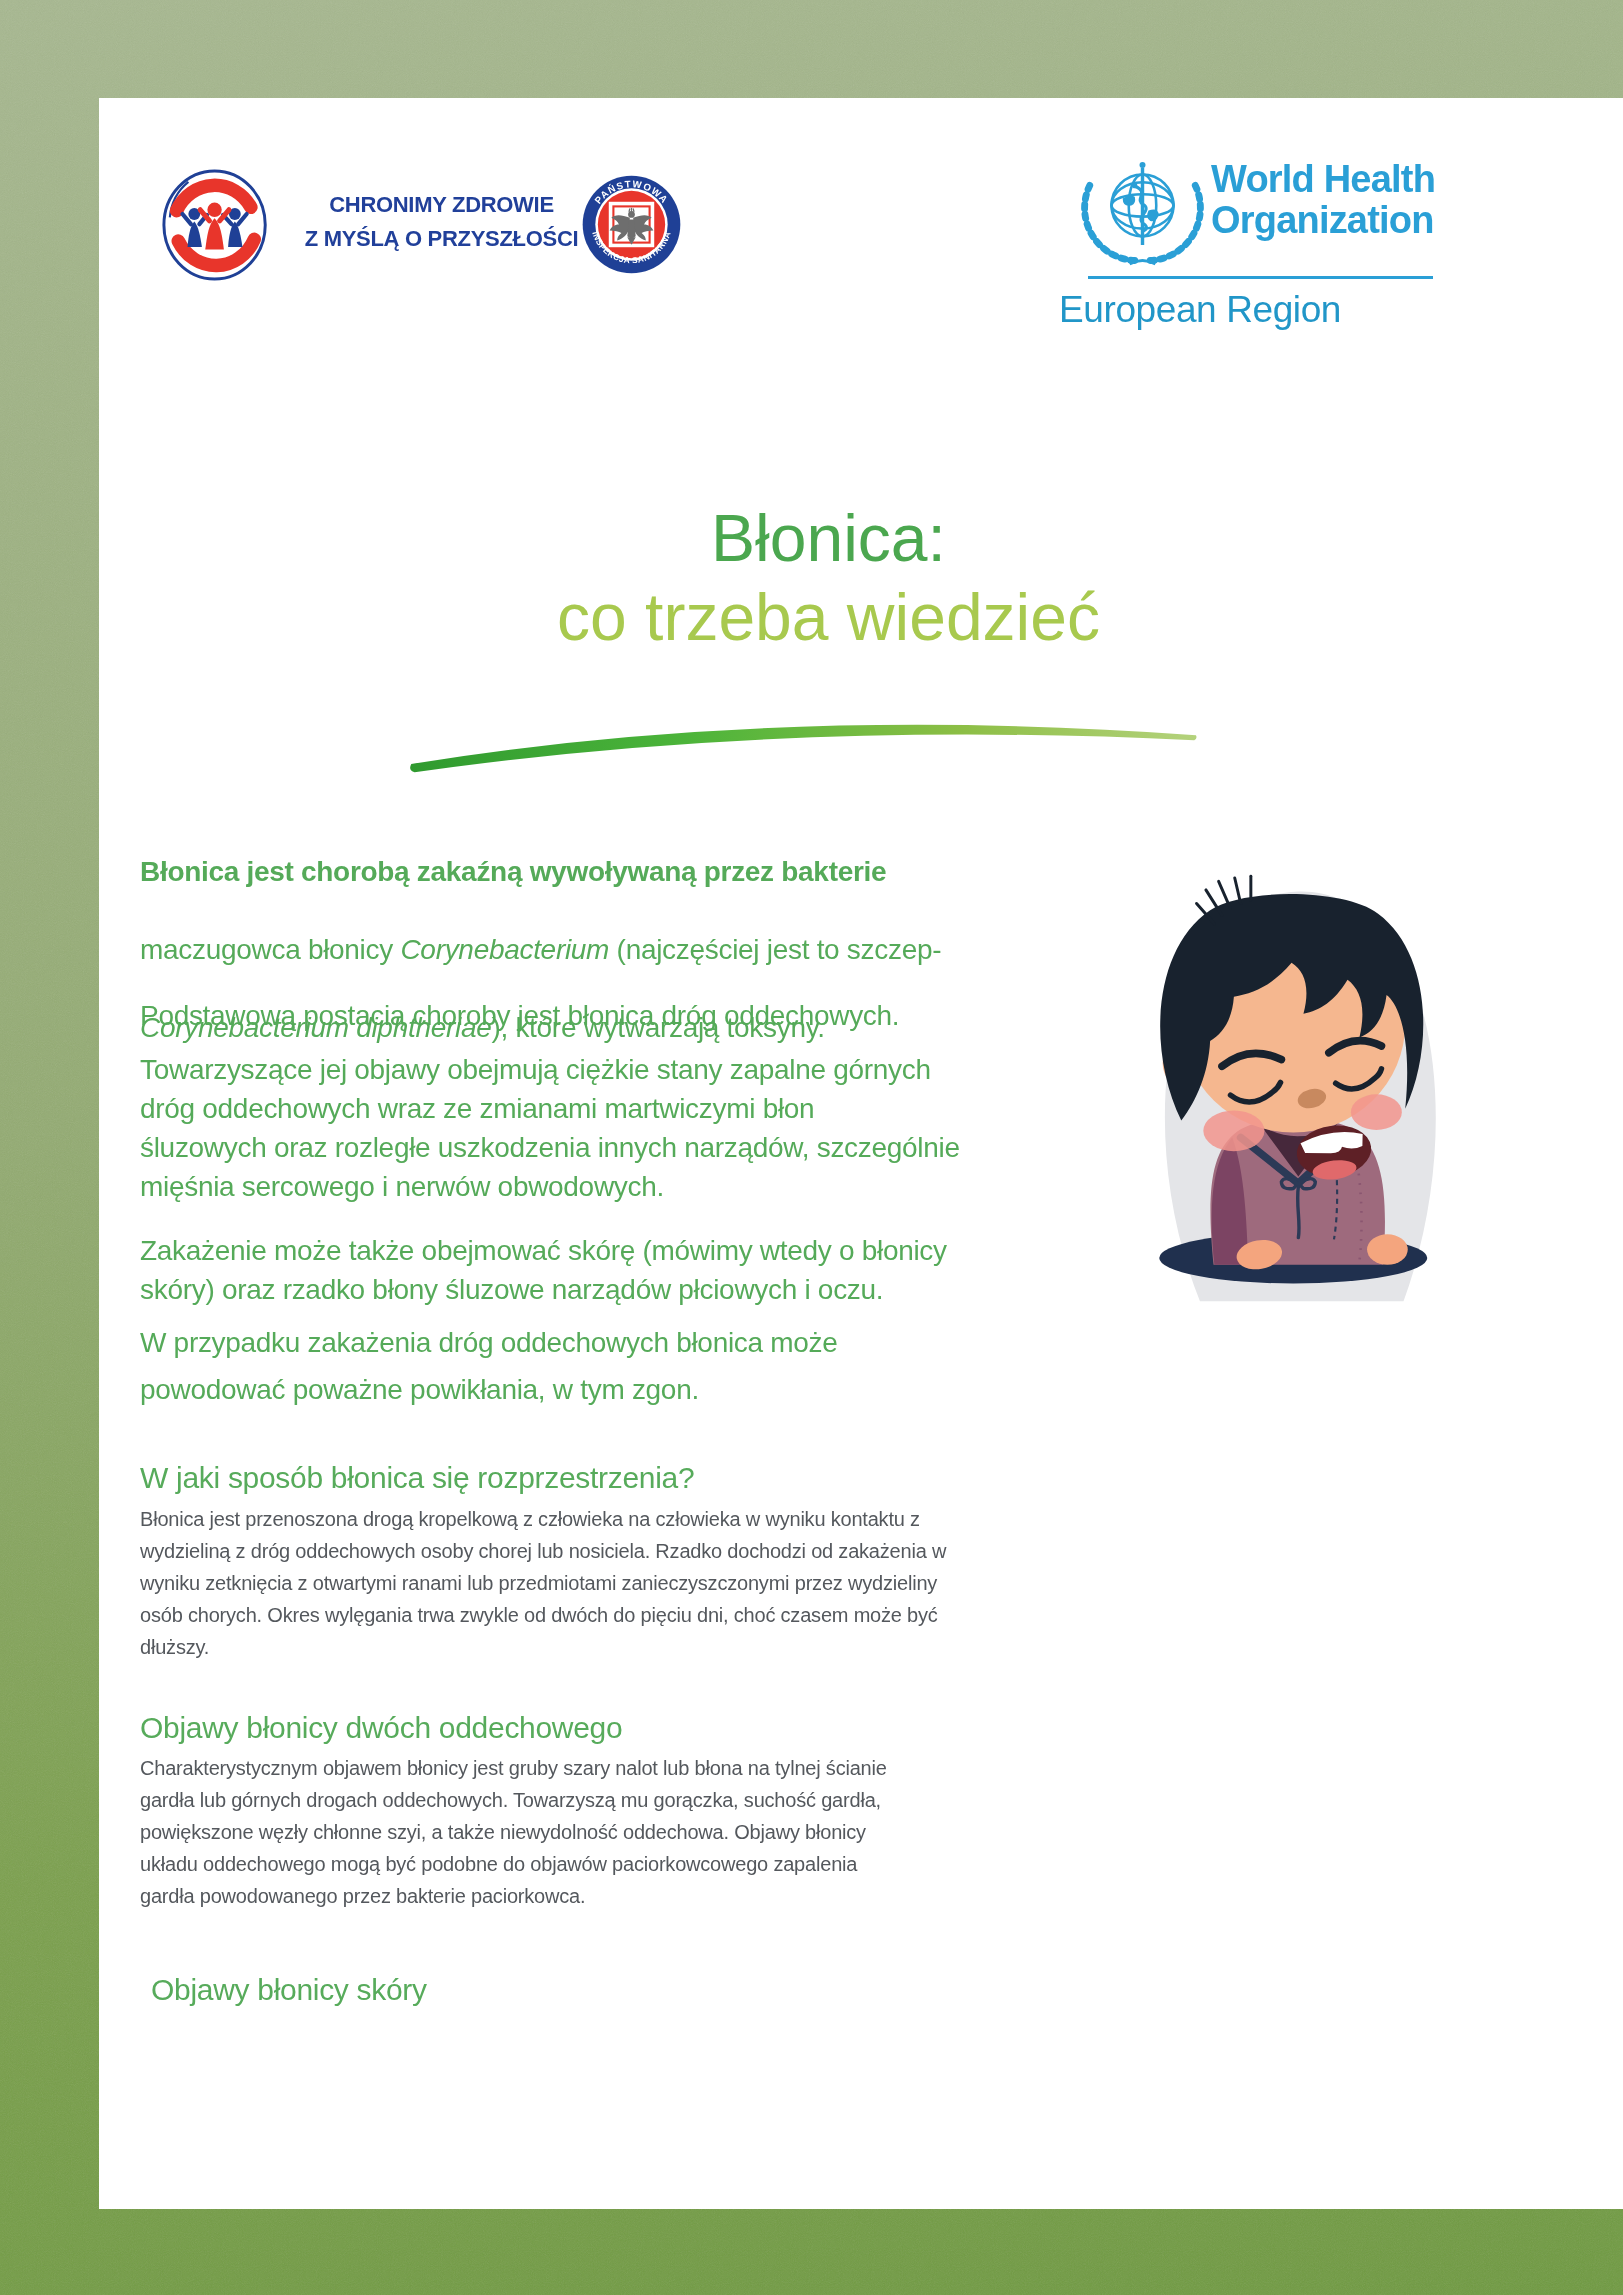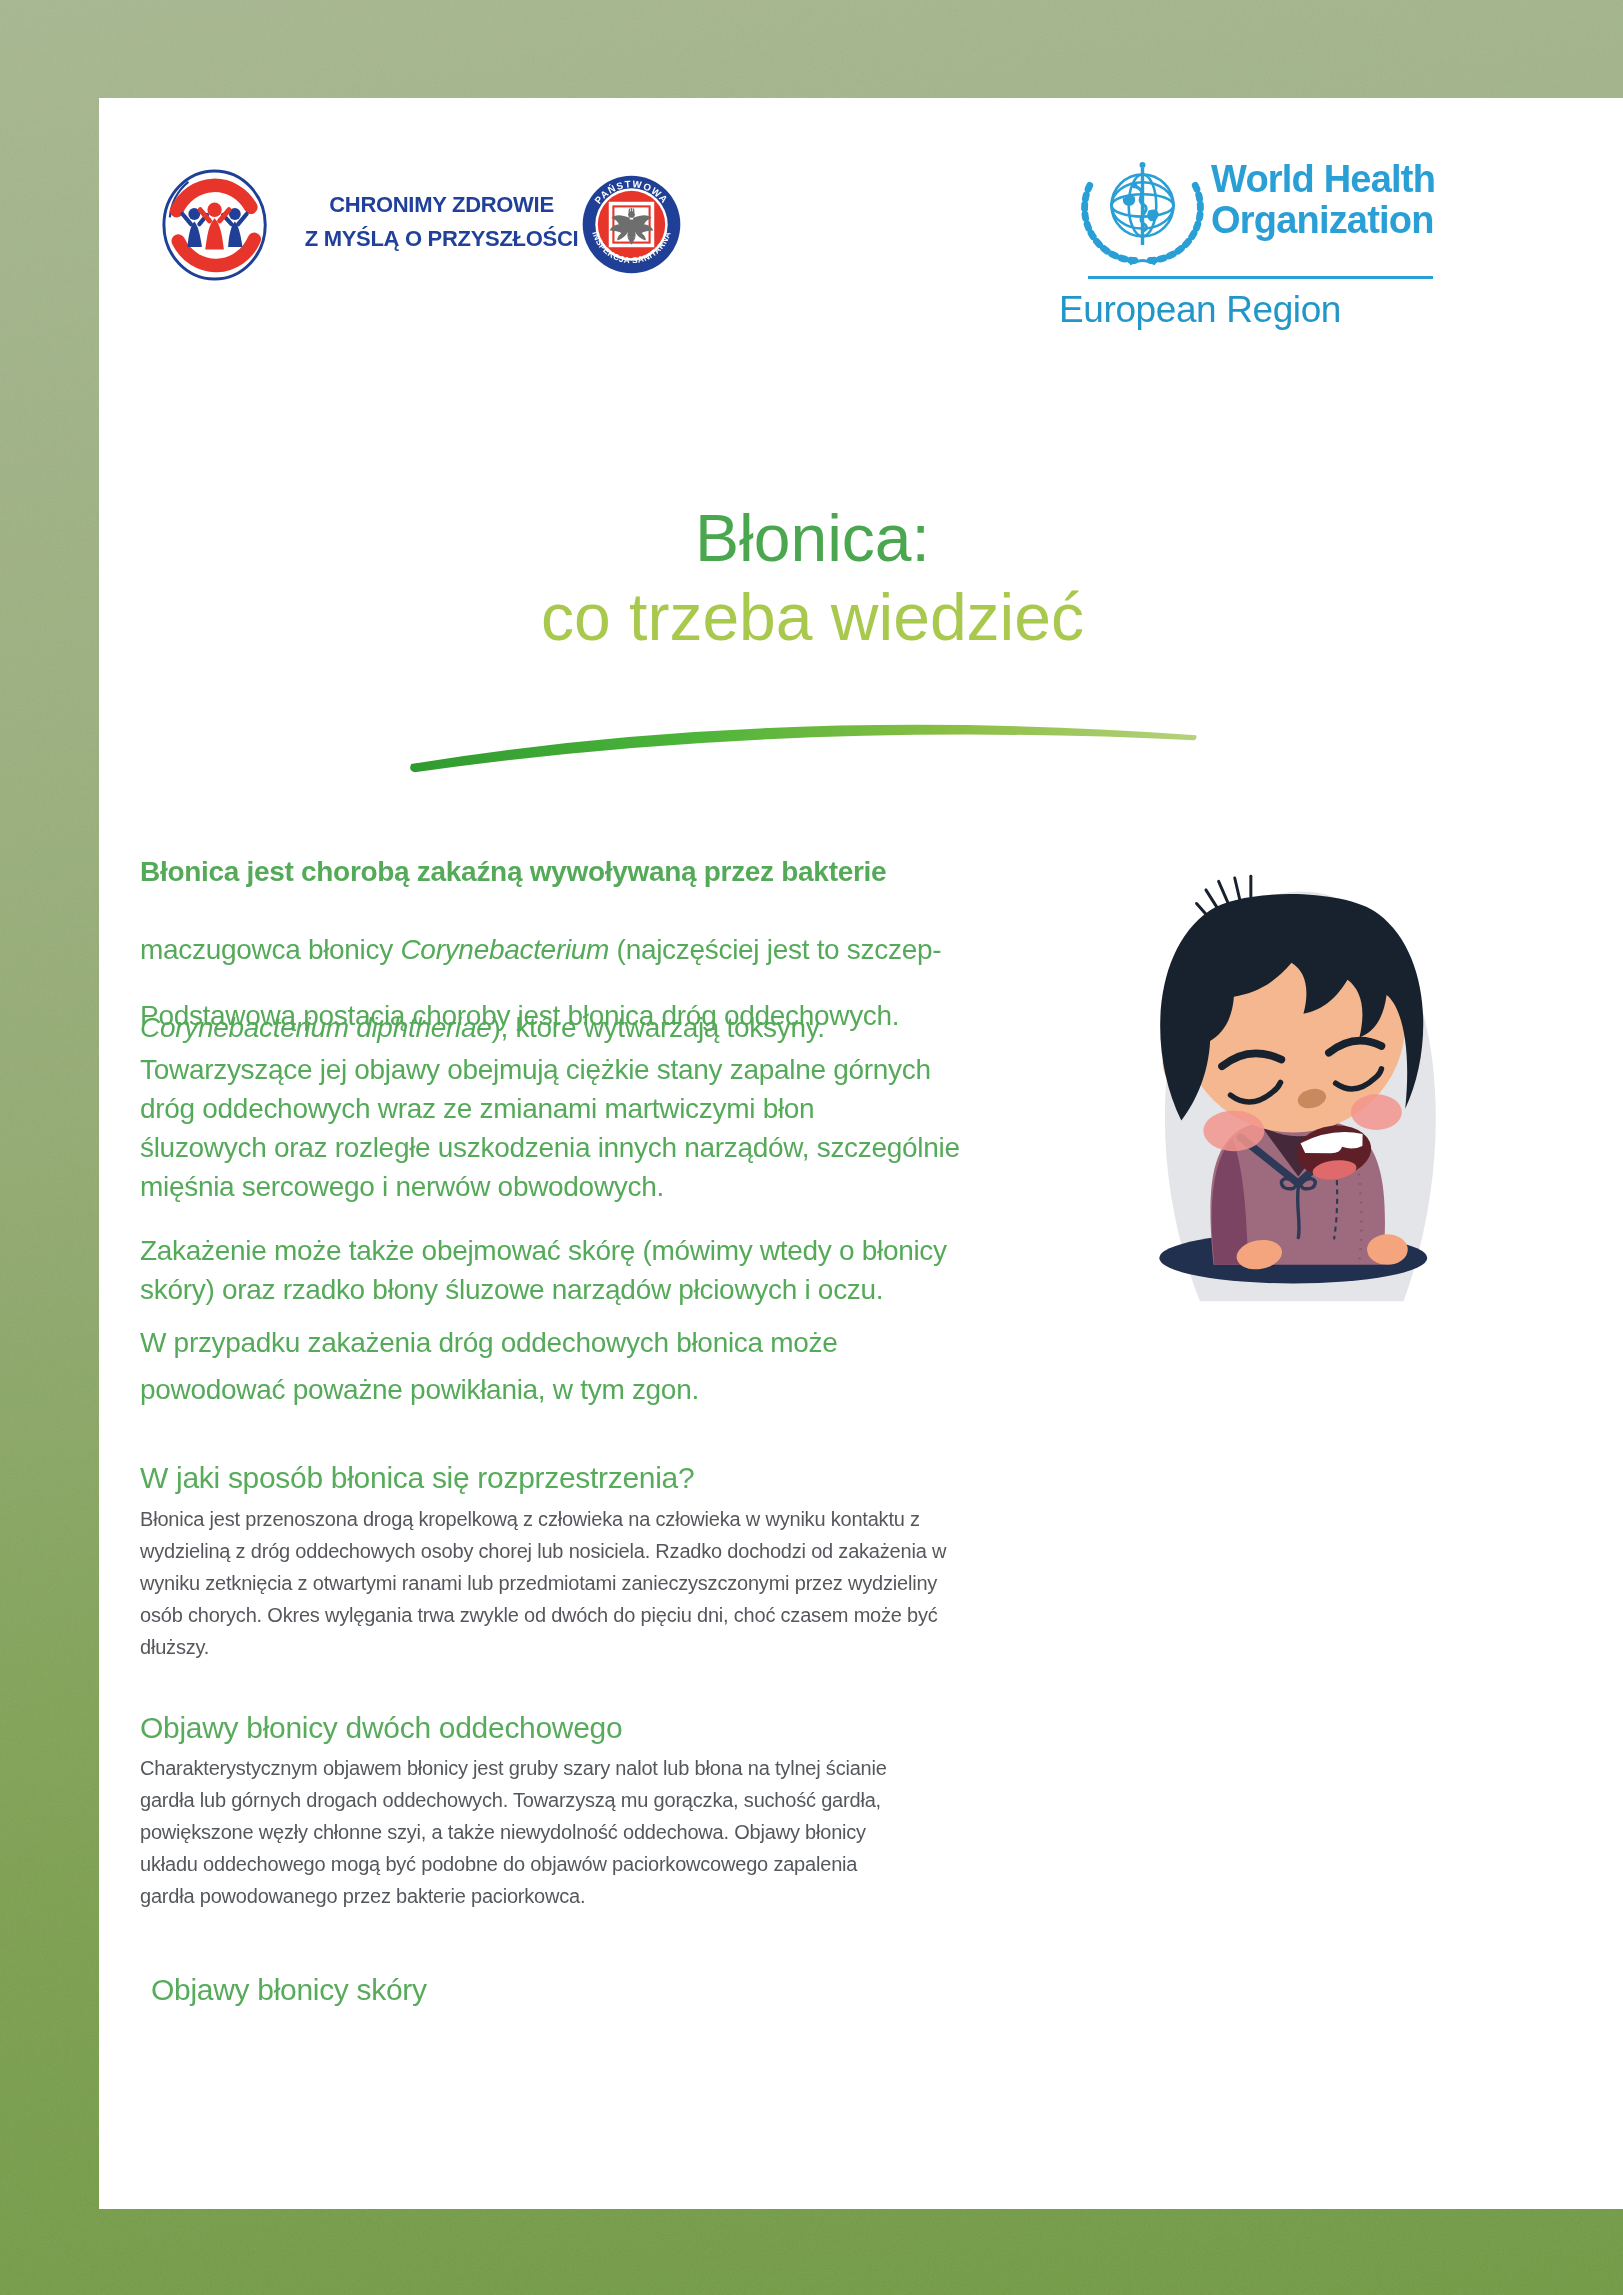--- a/index.html
+++ b/index.html
@@ -21,21 +21,21 @@
     color:#21409a;font-weight:bold;font-size:22px;line-height:34px;
     letter-spacing:-0.3px;white-space:pre-line;
   }
   .who-word{
     left:1112px;top:61px;color:#2a9fd6;font-weight:bold;font-size:38px;
     line-height:41px;letter-spacing:-0.8px;white-space:pre-line;
   }
   .who-rule{left:989px;top:178px;width:345px;height:3.4px;background:#2a9fd6;}
   .who-region{left:960px;top:191px;color:#2196c8;font-size:37px;letter-spacing:-0.4px;}
   
-  .title{left:0;top:401px;width:1427px;text-align:center;line-height:79px;}
+  .title{left:0;top:401px;width:1427px;text-align:center;line-height:79px;padding-left:16px;}
   .title .l1{font-size:66px;color:#4ba74f;}
   .title .l2{font-size:66px;color:#a8c94e;}
   
   .gp{left:41px;width:1006px;color:#55aa59;font-size:28px;line-height:39px;
       letter-spacing:-0.3px;white-space:pre-line;}
   .gp b{font-weight:bold;}
   .gp .it{font-style:italic;}
   #p1{top:754px;}
   #p2{top:898px;}
   #p3{top:952px;}

